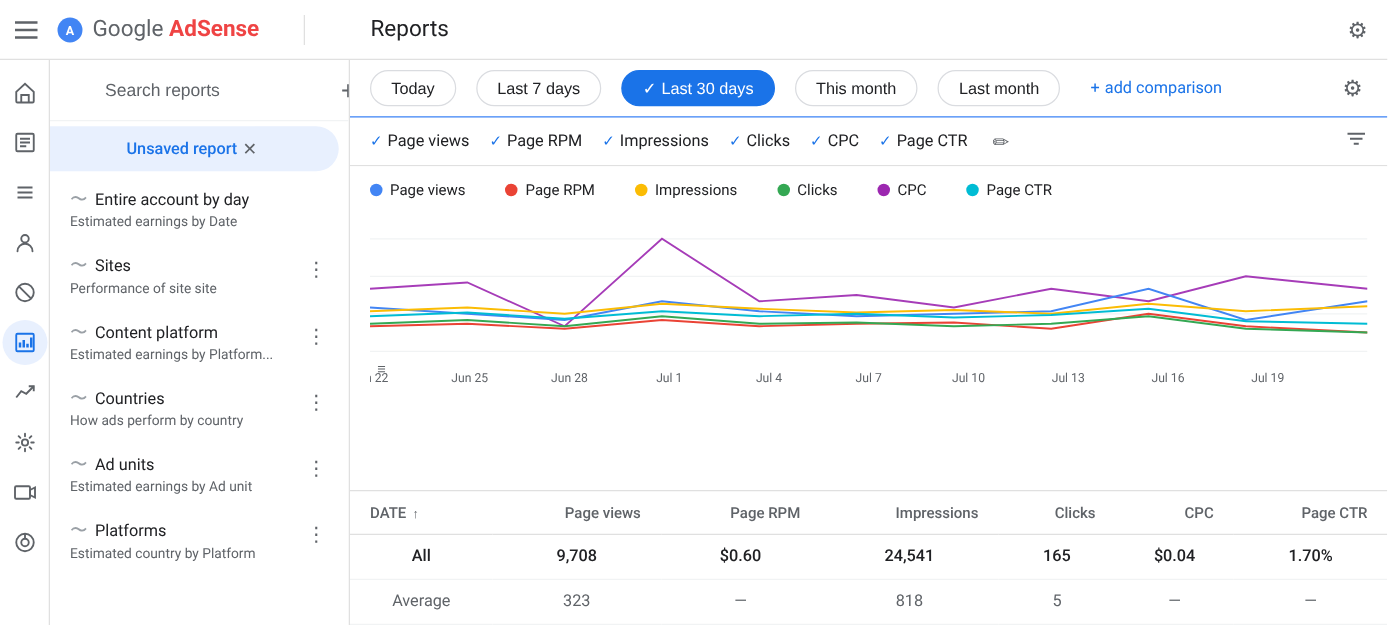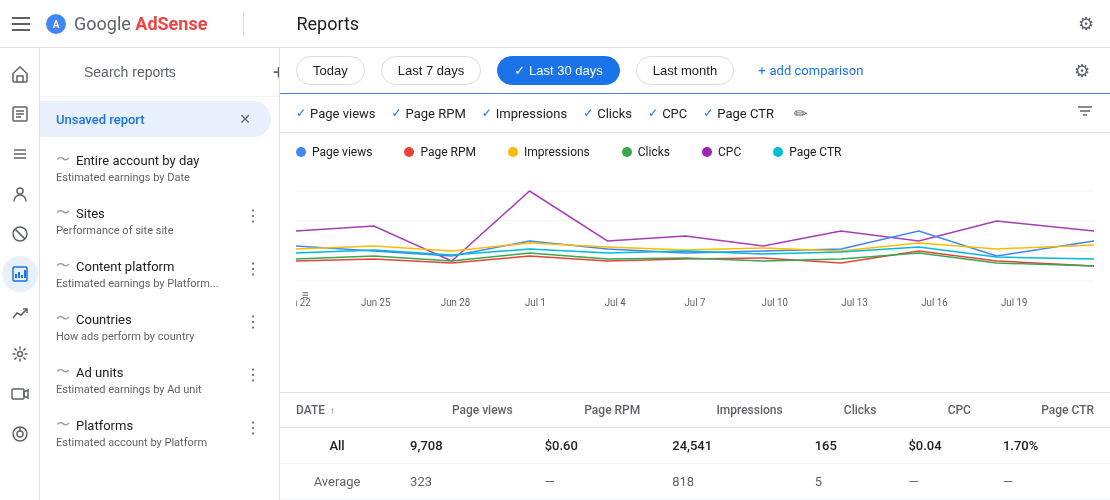--- a/index.html
+++ b/index.html
@@ -23,21 +23,21 @@
     .nav-icon { width: 36px; height: 36px; display: flex; align-items: center; justify-content: center; border-radius: 18px; cursor: pointer; color: #5f6368; font-size: 18px; }
     .nav-icon.active { background: #e8f0fe; color: #1a73e8; }
 
     
     .sidebar { width: 240px; border-right: 1px solid #e0e0e0; display: flex; flex-direction: column; overflow: hidden; }
     .sidebar-search { display: flex; align-items: center; padding: 12px 16px; gap: 8px; border-bottom: 1px solid #f1f3f4; }
     .sidebar-search input { border: none; outline: none; font-size: 14px; color: #202124; background: transparent; flex: 1; margin-left: 20px; }
     .sidebar-search input::placeholder { color: #5f6368; }
     .add-btn { width: 24px; height: 24px; display: flex; align-items: center; justify-content: center; cursor: pointer; color: #5f6368; font-size: 20px; }
 
-    .sidebar-active { background: #e8f0fe; border-radius: 0 20px 20px 0; margin: 4px 8px 4px 0; padding: 8px 16px; display: flex; align-items: center; justify-content: space-between; cursor: pointer; }
+    .sidebar-active { background: #e8f0fe; border-radius: 0 20px 20px 0; margin: 4px 8px 4px 0; padding: 8px 16px; display: flex; align-items: center; justify-content: center; cursor: pointer; }
     .sidebar-active-label { font-size: 13px; font-weight: 500; color: #1a73e8; }
     .close-btn { width: 20px; height: 20px; display: flex; align-items: center; justify-content: center; cursor: pointer; color: #5f6368; font-size: 14px; }
 
     .sidebar-item { padding: 10px 16px; cursor: pointer; display: flex; align-items: flex-start; justify-content: space-between; }
     .sidebar-item-info { display: flex; flex-direction: column; gap: 2px; }
     .sidebar-item-title { font-size: 13px; color: #202124; display: flex; align-items: center; gap: 6px; }
     .sidebar-item-sub { font-size: 11px; color: #5f6368; }
     .more-icon { color: #5f6368; font-size: 16px; cursor: pointer; padding: 2px; }
 
     
@@ -64,21 +64,21 @@
     .legend-dot { width: 10px; height: 10px; border-radius: 50%; display: inline-block; }
 
     
     .chart-container { flex: 1; padding: 0 16px; position: relative; background: #fff; }
 
     
     .table-area { border-top: 1px solid #e0e0e0; }
     table { width: 100%; border-collapse: collapse; font-size: 13px; }
     th { padding: 10px 16px; text-align: right; color: #5f6368; font-weight: 500; border-bottom: 1px solid #e0e0e0; font-size: 12px; }
     th:first-child { text-align: left; }
-    td { padding: 10px 16px; text-align: left; border-bottom: 1px solid #f1f3f4; }
+    td { padding: 10px 16px; text-align: center; border-bottom: 1px solid #f1f3f4; }
     td:first-child { text-align: center; color: #202124; }
     .sort-icon { font-size: 10px; color: #5f6368; margin-left: 2px; }
     tr.all-row td { font-weight: 500; }
     tr.avg-row td { color: #5f6368; }
   </style>
 </head>
 <body>
 
 <div class="topbar">
   <div class="menu-icon">
@@ -239,35 +239,36 @@
       </div>
       <div class="more-icon">⋮</div>
     </div>
 
     <div class="sidebar-item">
       <div class="sidebar-item-info">
         <div class="sidebar-item-title">
           <span style="color:#9aa0a6; font-size:14px;">〜</span>
           <span>Platforms</span>
         </div>
-        <div class="sidebar-item-sub">Estimated account by Platform</div>
+        <div class="sidebar-item-sub">Estimated country by Platform</div>
       </div>
       <div class="more-icon">⋮</div>
     </div>
   </div>
 
   <div class="content">
 
     <div class="date-bar">
       <button class="date-btn">Today</button>
       <button class="date-btn">Last 7 days</button>
       <button class="date-btn active">
         <span>✓</span>
         <span>Last 30 days</span>
       </button>
+      <button class="date-btn">This month</button>
       <button class="date-btn">Last month</button>
       <div class="add-comparison">
         <span>+</span>
         <span> add comparison</span>
       </div>
       <div class="topbar-spacer"></div>
       <div class="settings-icon">⚙</div>
     </div>
 
     <div class="metric-tabs">

